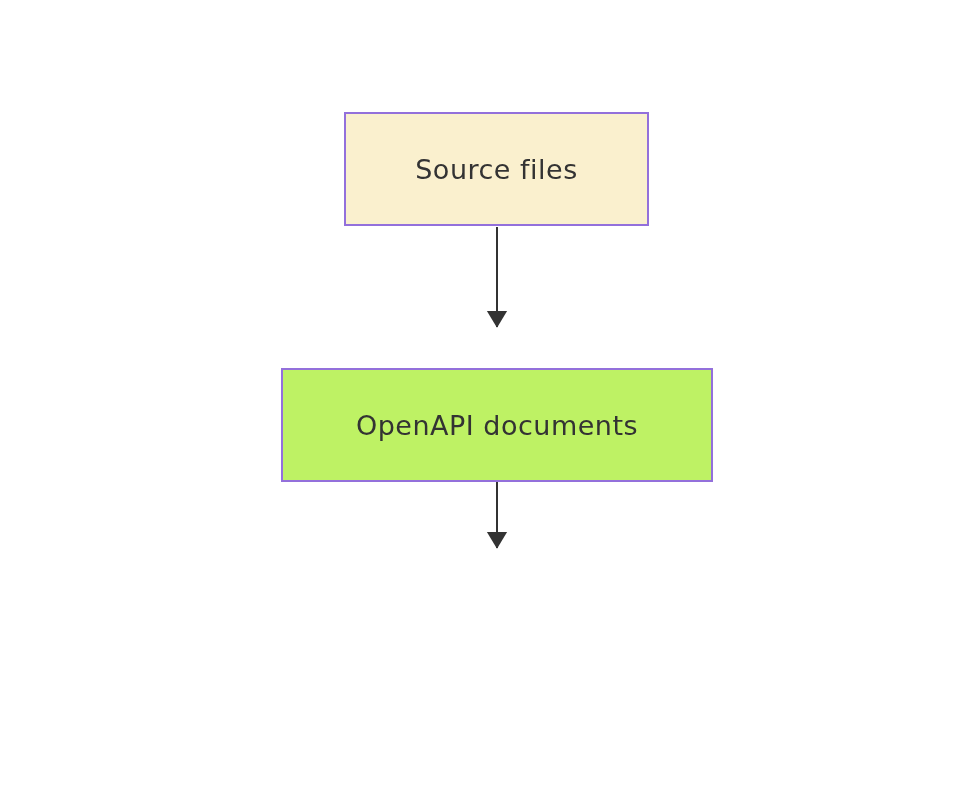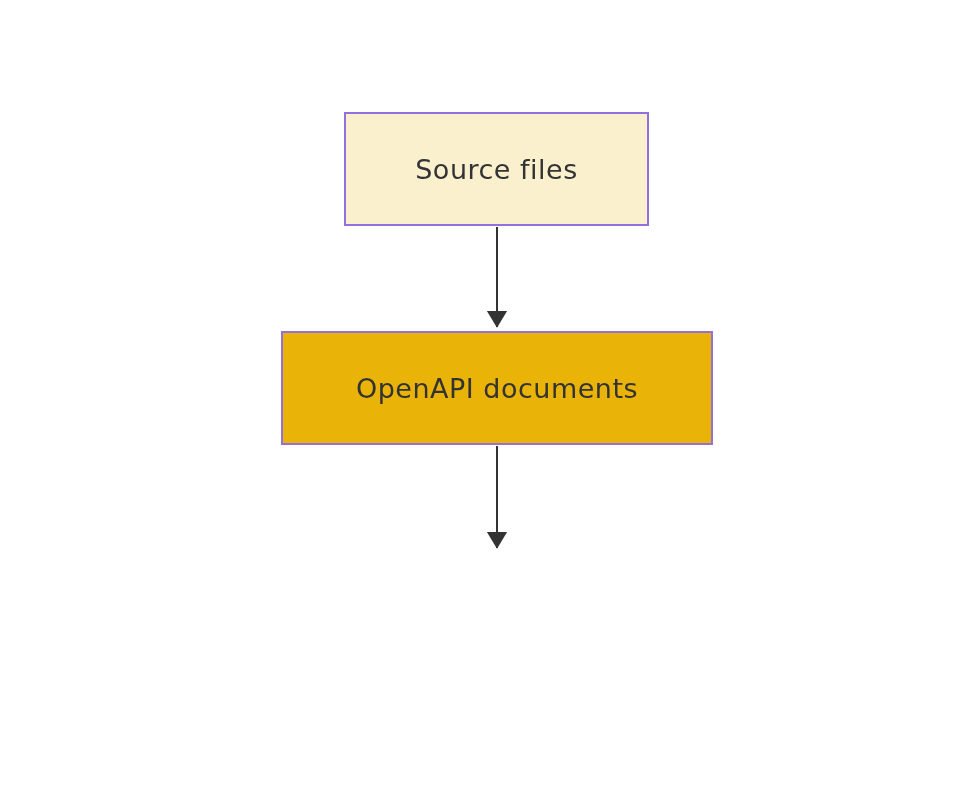--- a/index.html
+++ b/index.html
@@ -56,18 +56,18 @@
       </marker>
     </defs>
     <line class="edge-line" x1="497" y1="227" x2="497" y2="327" marker-end="url(#arrowhead)" style="stroke: rgb(51, 51, 51);"></line>
     <line class="edge-line" x1="497" y1="446" x2="497" y2="548" marker-end="url(#arrowhead)" style="stroke: rgb(51, 51, 51);"></line>
   </svg>
 
   <div class="node node-source" style="background-color: rgb(250, 240, 206); border-color: rgb(147, 112, 219); color: rgb(51, 51, 51);">
     <span>Source files</span>
   </div>
 
-  <div class="node node-openapi" style="background-color: #eab308; border-color: rgb(147, 112, 219); color: rgb(51, 51, 51);">
+  <div class="node node-openapi" style="background-color: #bef264; border-color: rgb(147, 112, 219); color: rgb(51, 51, 51); margin-top: 37px;">
     <span>OpenAPI documents</span>
   </div>
 
 
 </div>
 
 </body></html>

